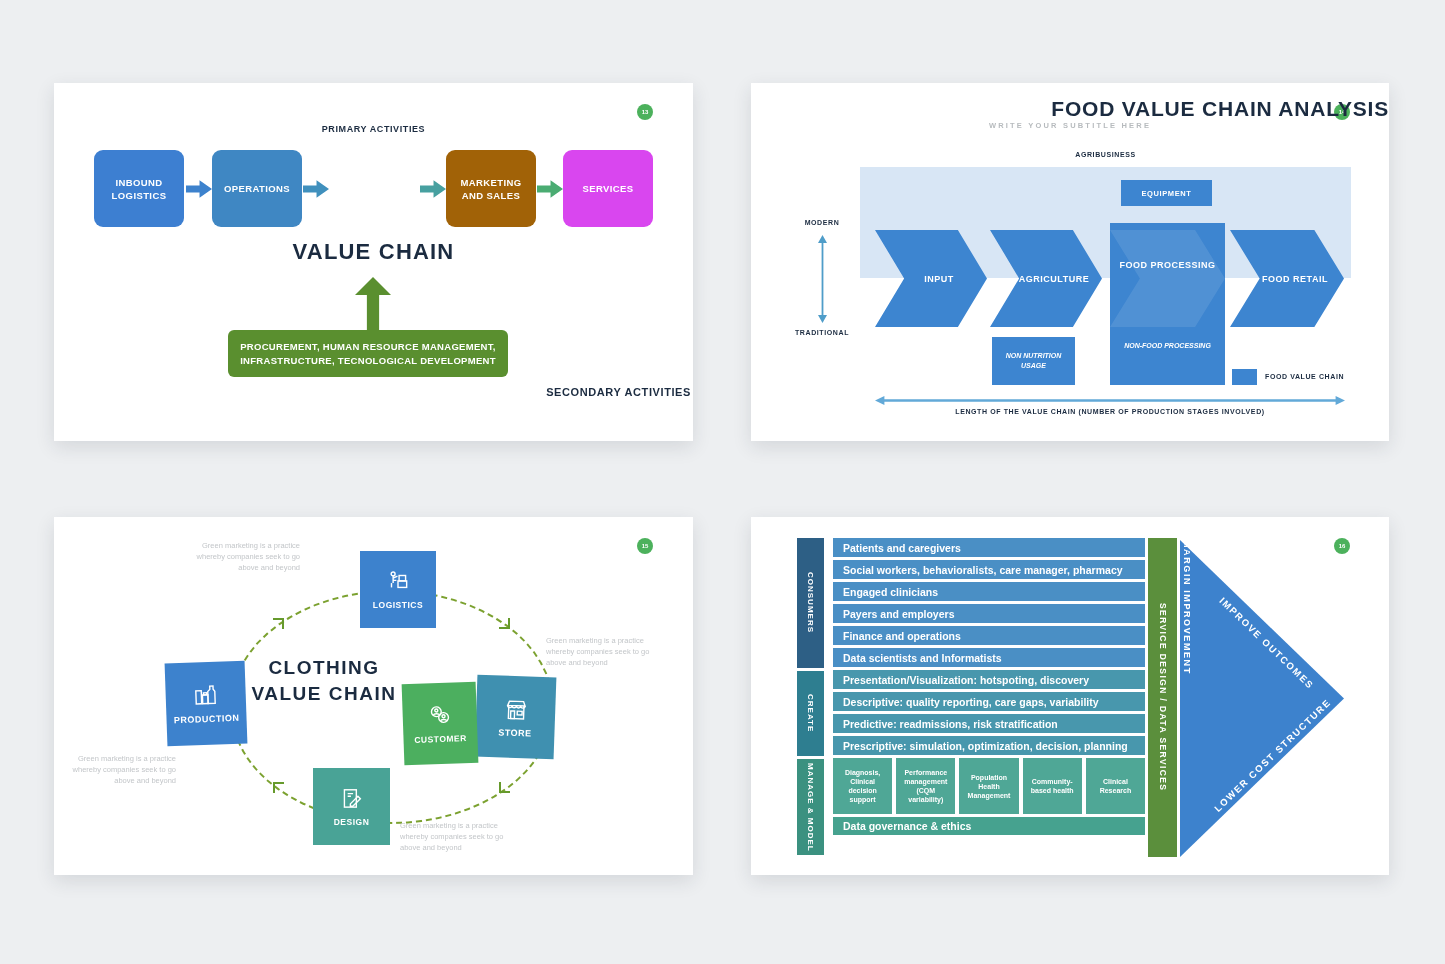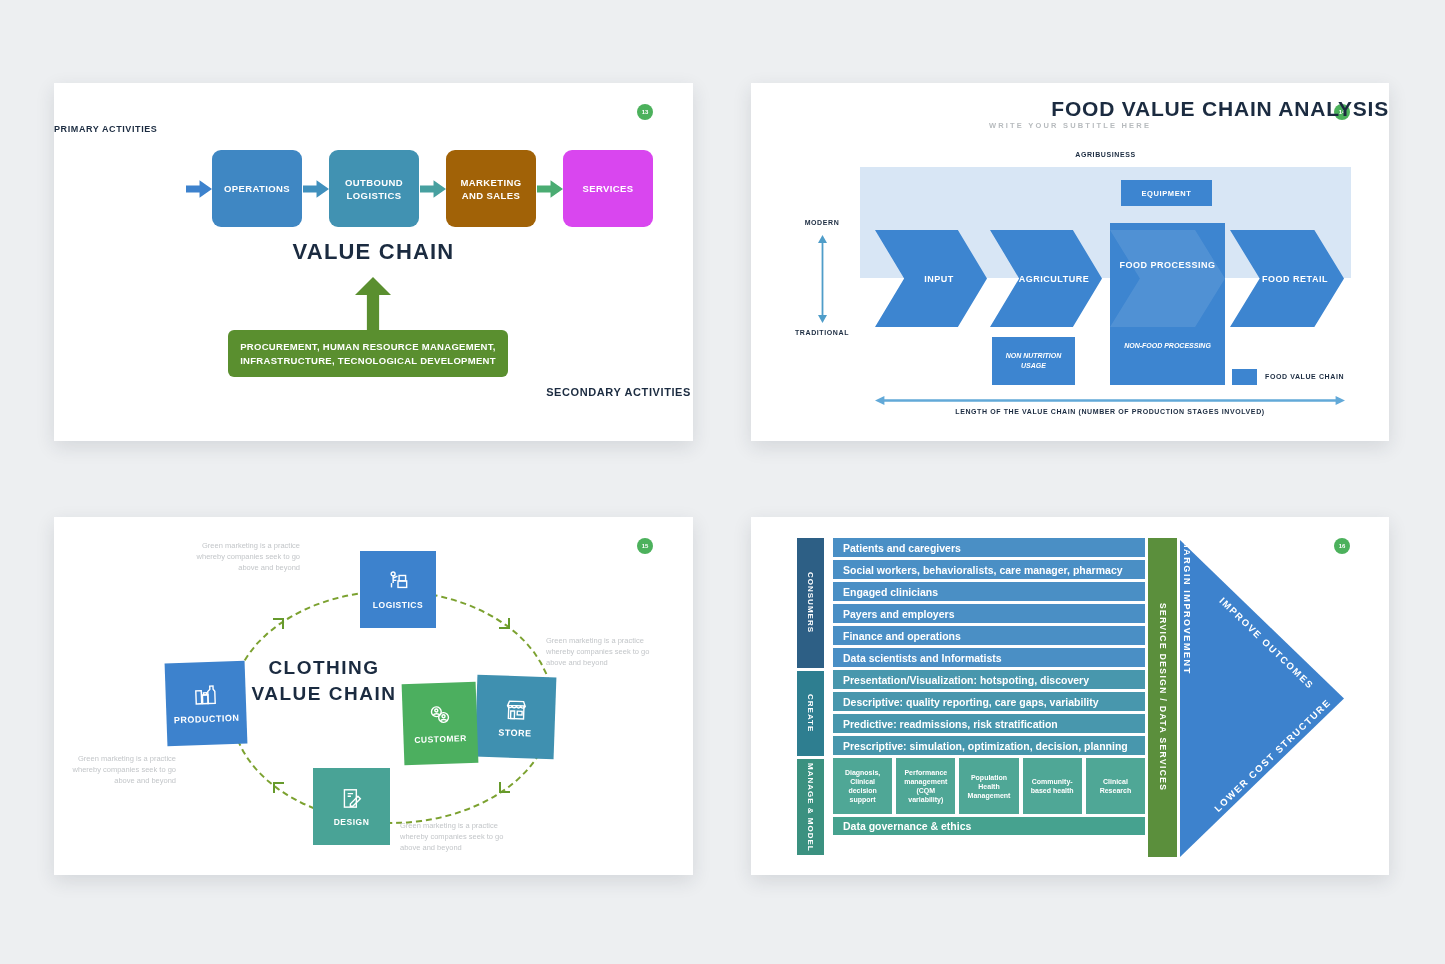--- a/index.html
+++ b/index.html
@@ -10,21 +10,21 @@
   #s1{left:54px;top:83px}
   #s2{left:751px;top:83px;width:638px}
   #s3{left:54px;top:517px}
   #s4{left:751px;top:517px;width:638px}
   .abs{position:absolute}
   .cap{font-weight:bold;letter-spacing:.6px;color:#1b2b40}
   .badge{position:absolute;left:583px;top:21px;width:16px;height:16px;border-radius:50%;
     background:#4cb15c;color:#fff;font-size:6px;font-weight:bold;
     display:flex;align-items:center;justify-content:center}
   
-  .s1-primary{left:0;right:0;top:41px;font-size:9px}
+  .s1-primary{left:0;right:0;top:41px;text-align:center;font-size:9px}
   .vc-box{top:67px;height:77px;width:90px;border-radius:9px;color:#fff;display:flex;
     align-items:center;justify-content:center;text-align:center;font-weight:bold;
     font-size:9.5px;letter-spacing:.4px;line-height:13px;padding:0 8px;box-sizing:border-box}
   .vb1{left:40px;background:#3d7fd1}.vb2{left:158px;background:#3f87c3}
   .vb3{left:275px;background:#4192b2}.vb4{left:392px;background:#a16207}
   .vb5{left:509px;background:#d946ef}
   .harrow{top:96px;width:26px;height:20px;
     clip-path:polygon(0 32%,52% 32%,52% 6%,100% 50%,52% 94%,52% 68%,0 68%)}
   .ha1{left:132px;background:#3d82cd}.ha2{left:249px;background:#4090bd}
   .ha3{left:366px;background:#47a0a0}.ha4{left:483px;background:#4aac72}
@@ -121,24 +121,24 @@
 </style>
 </head>
 <body>
 
 <div class="canvas">
 
   <div class="slide" id="s1">
     <div class="badge">13</div>
     <div class="abs s1-primary cap">PRIMARY ACTIVITIES</div>
 
+    <div class="abs vc-box vb1">INBOUND LOGISTICS</div>
     <div class="abs harrow ha1"></div>
     <div class="abs vc-box vb2">OPERATIONS</div>
     <div class="abs harrow ha2"></div>
-    <div class="abs vc-box vb3">OUTBOUND LOGISTICS</div>
     <div class="abs harrow ha3"></div>
     <div class="abs vc-box vb4">MARKETING AND SALES</div>
     <div class="abs harrow ha4"></div>
     <div class="abs vc-box vb5">SERVICES</div>
 
     <div class="abs s1-title">VALUE CHAIN</div>
     <div class="abs s1-uparrow"></div>
     <div class="abs s1-greenbox">PROCUREMENT, HUMAN RESOURCE MANAGEMENT, INFRASTRUCTURE, TECNOLOGICAL DEVELOPMENT</div>
     <div class="abs s1-secondary cap">SECONDARY ACTIVITIES</div>
   </div>

